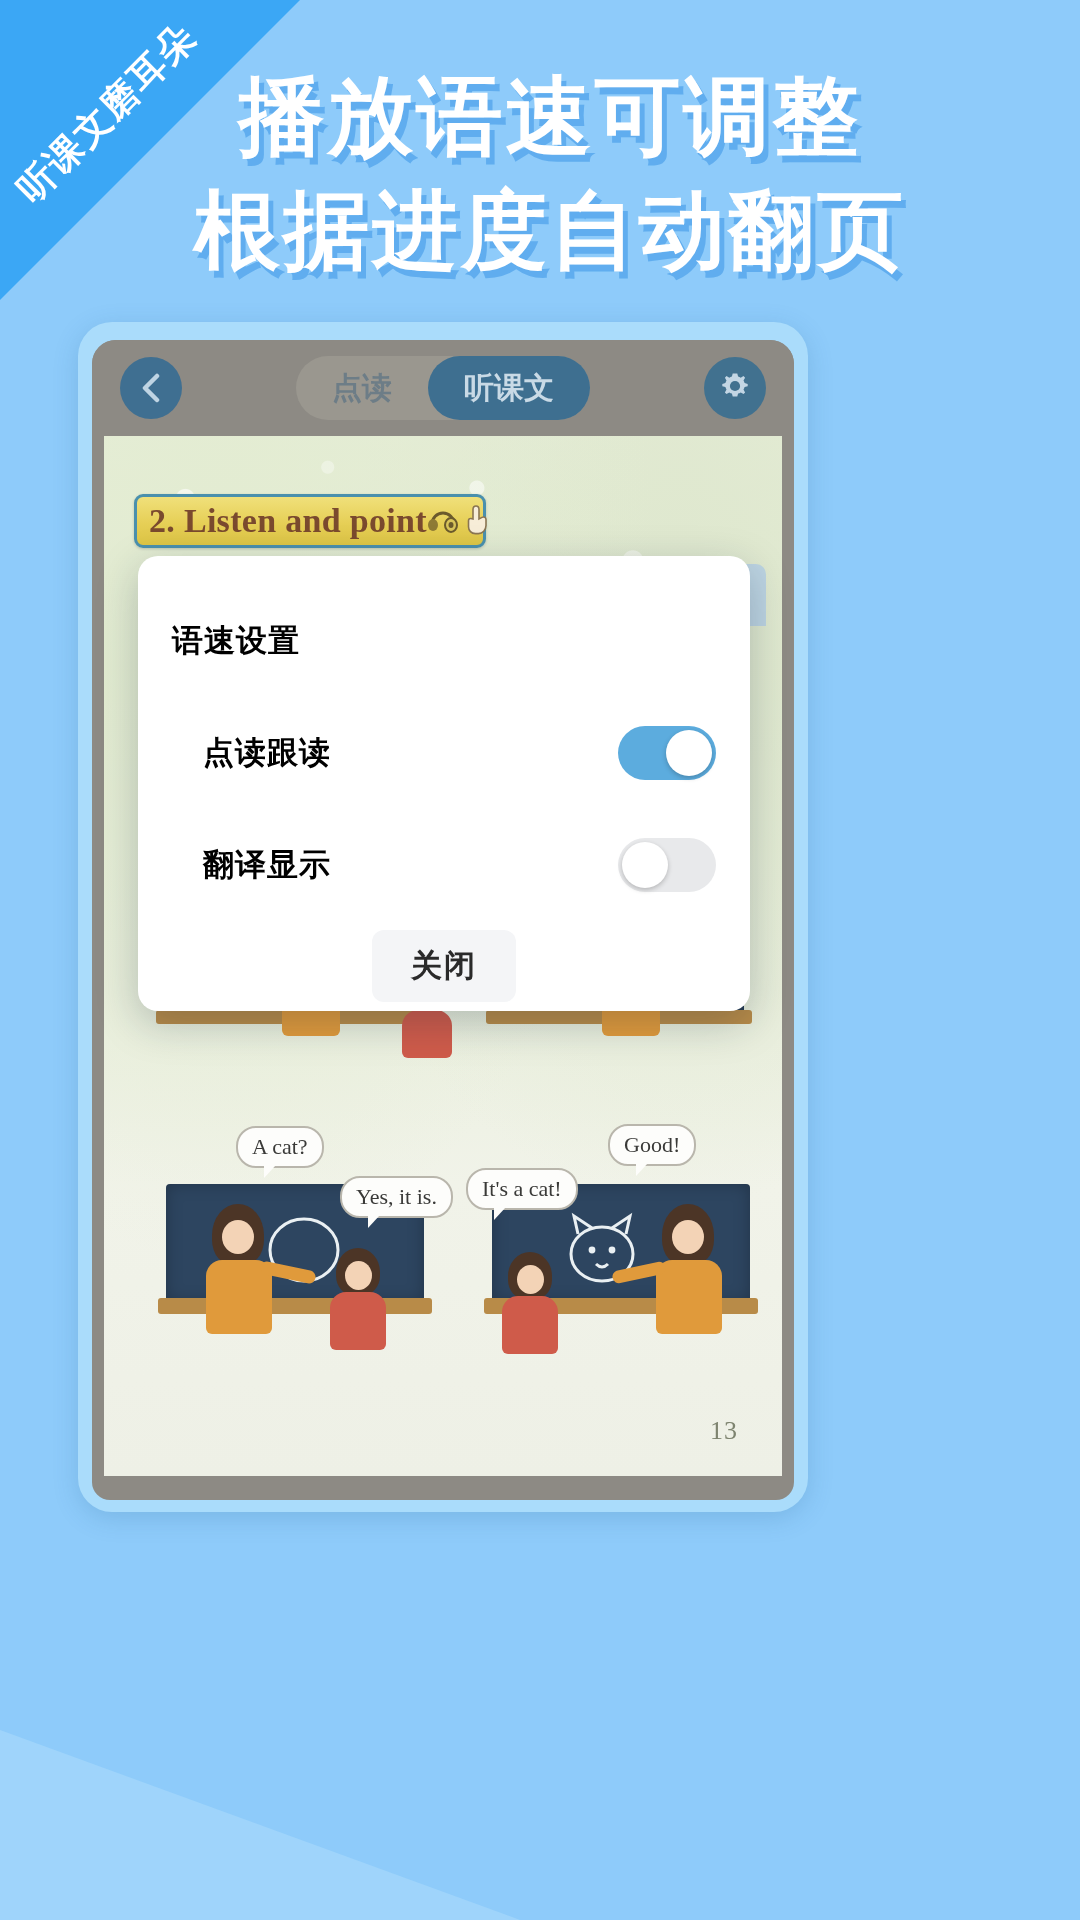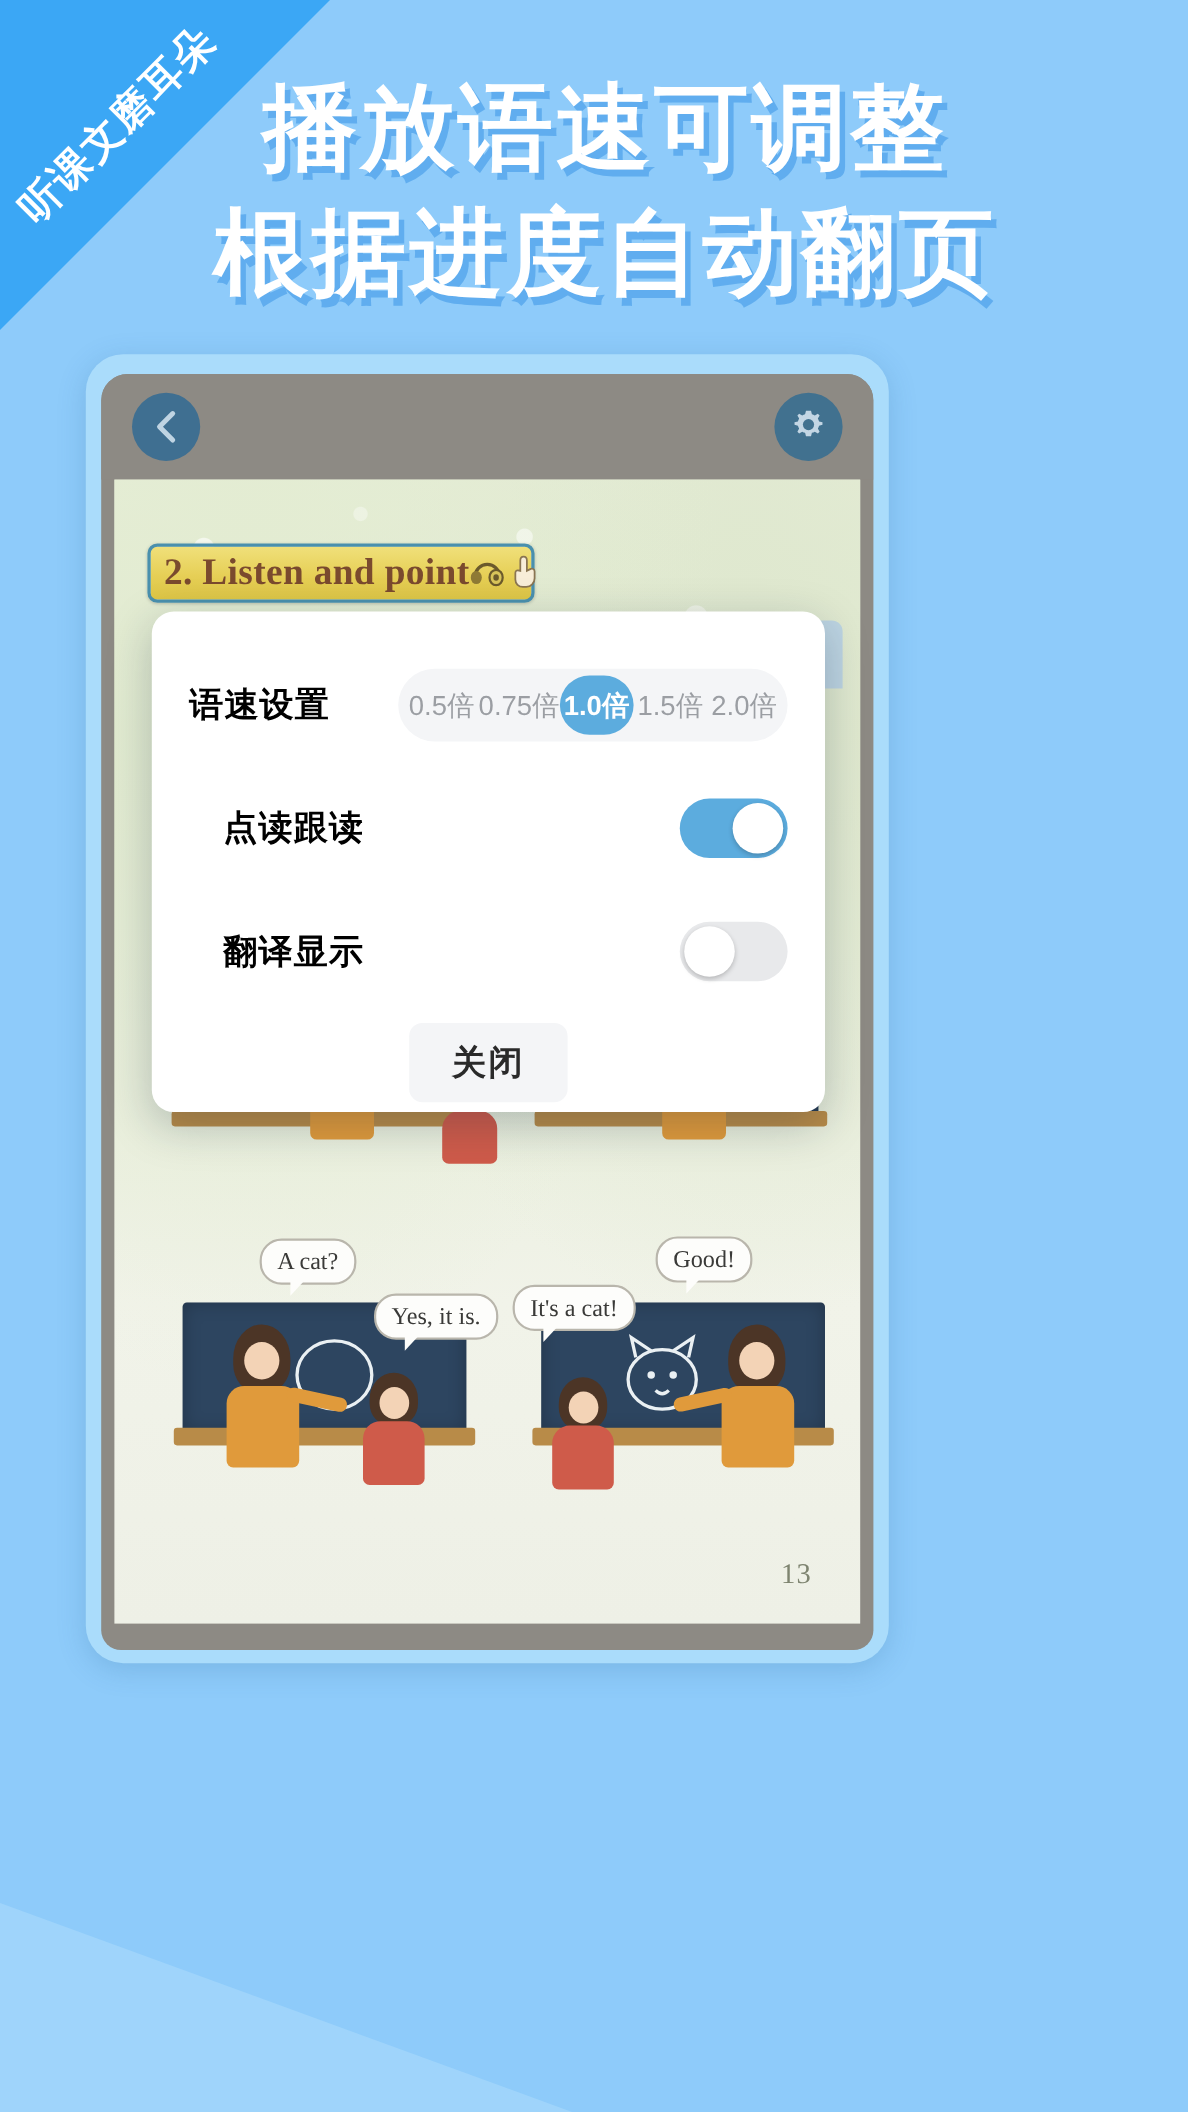--- a/index.html
+++ b/index.html
@@ -347,20 +347,24 @@
 
     <div class="appbar">
       <div class="back-btn">
         <span>
           <svg width="26" height="30" viewBox="0 0 26 30">
             <path d="M19 3 L7 15 L19 27" fill="none" stroke="#bfd4e3" stroke-width="4.5" stroke-linecap="round" stroke-linejoin="round"></path>
           </svg>
         </span>
       </div>
 
+      <div class="seg">
+        <div class="seg-item">点读</div>
+        <div class="seg-item active">听课文</div>
+      </div>
 
       <div class="gear-btn">
         <span>
           <svg width="34" height="34" viewBox="0 0 34 34">
             <g fill="#c3d6e4">
               <path d="M17 4.5 l2.3 0 0.8 3.1 a9.6 9.6 0 0 1 2.6 1.1 l2.8-1.6 1.6 1.6 -1.6 2.8 a9.6 9.6 0 0 1 1.1 2.6 l3.1 0.8 0 2.3 -3.1 0.8 a9.6 9.6 0 0 1 -1.1 2.6 l1.6 2.8 -1.6 1.6 -2.8-1.6 a9.6 9.6 0 0 1 -2.6 1.1 l-0.8 3.1 -2.3 0 -2.3 0 -0.8-3.1 a9.6 9.6 0 0 1 -2.6-1.1 l-2.8 1.6 -1.6-1.6 1.6-2.8 a9.6 9.6 0 0 1 -1.1-2.6 l-3.1-0.8 0-2.3 3.1-0.8 a9.6 9.6 0 0 1 1.1-2.6 l-1.6-2.8 1.6-1.6 2.8 1.6 a9.6 9.6 0 0 1 2.6-1.1 l0.8-3.1 z"></path>
             </g>
             <circle cx="17" cy="17" r="5.1" fill="#41718f"></circle>
           </svg>
         </span>
@@ -430,21 +434,21 @@
           <path d="M22 26 L18 8 L36 20" fill="none" stroke="#eaf0f3" stroke-width="3"></path>
           <path d="M70 26 L74 8 L56 20" fill="none" stroke="#eaf0f3" stroke-width="3"></path>
           <circle cx="36" cy="42" r="3.4" fill="#eaf0f3"></circle>
           <circle cx="56" cy="42" r="3.4" fill="#eaf0f3"></circle>
           <path d="M40 56 q6 6 12 0" fill="none" stroke="#eaf0f3" stroke-width="3"></path>
         </svg>
 
         <div class="bubble" style="left:132px; top:0px;">A cat?</div>
         <div class="bubble" style="left:236px; top:50px;">Yes, it is.</div>
         <div class="bubble" style="left:362px; top:42px;">It's a cat!</div>
-        <div class="bubble" style="left:492px; top:-2px;">Good!</div>
+        <div class="bubble" style="left:504px; top:-2px;">Good!</div>
 
         <div class="person" style="left:102px; top:78px;">
           <div class="p-hair" style="left:6px;  top:0;   width:52px; height:62px;"></div>
           <div class="p-face" style="left:16px; top:16px;width:32px; height:34px;"></div>
           <div class="p-body" style="left:0px;  top:56px;width:66px; height:74px; background:#e09a3b;"></div>
           <div class="p-arm" style="left:54px; top:62px;width:56px; height:13px; background:#e09a3b; transform:rotate(12deg);"></div>
         </div>
         <div class="person" style="left:228px; top:122px;">
           <div class="p-hair" style="left:4px;  top:0;   width:44px; height:48px;"></div>
           <div class="p-face" style="left:13px; top:13px;width:27px; height:29px;"></div>
@@ -465,27 +469,20 @@
 
       <div class="page-num">13</div>
     </div>
   </div>
 </div>
 
 <div class="modal">
 
   <div class="row">
     <div class="row-label">语速设置</div>
-    <div class="speed-group">
-      <div class="speed-opt">0.5倍</div>
-      <div class="speed-opt">0.75倍</div>
-      <div class="speed-opt selected">1.0倍</div>
-      <div class="speed-opt">1.5倍</div>
-      <div class="speed-opt">2.0倍</div>
-    </div>
   </div>
 
   <div class="row">
     <div class="row-label">点读跟读</div>
     <div class="switch on">
       <div class="knob"></div>
     </div>
   </div>
 
   <div class="row">

